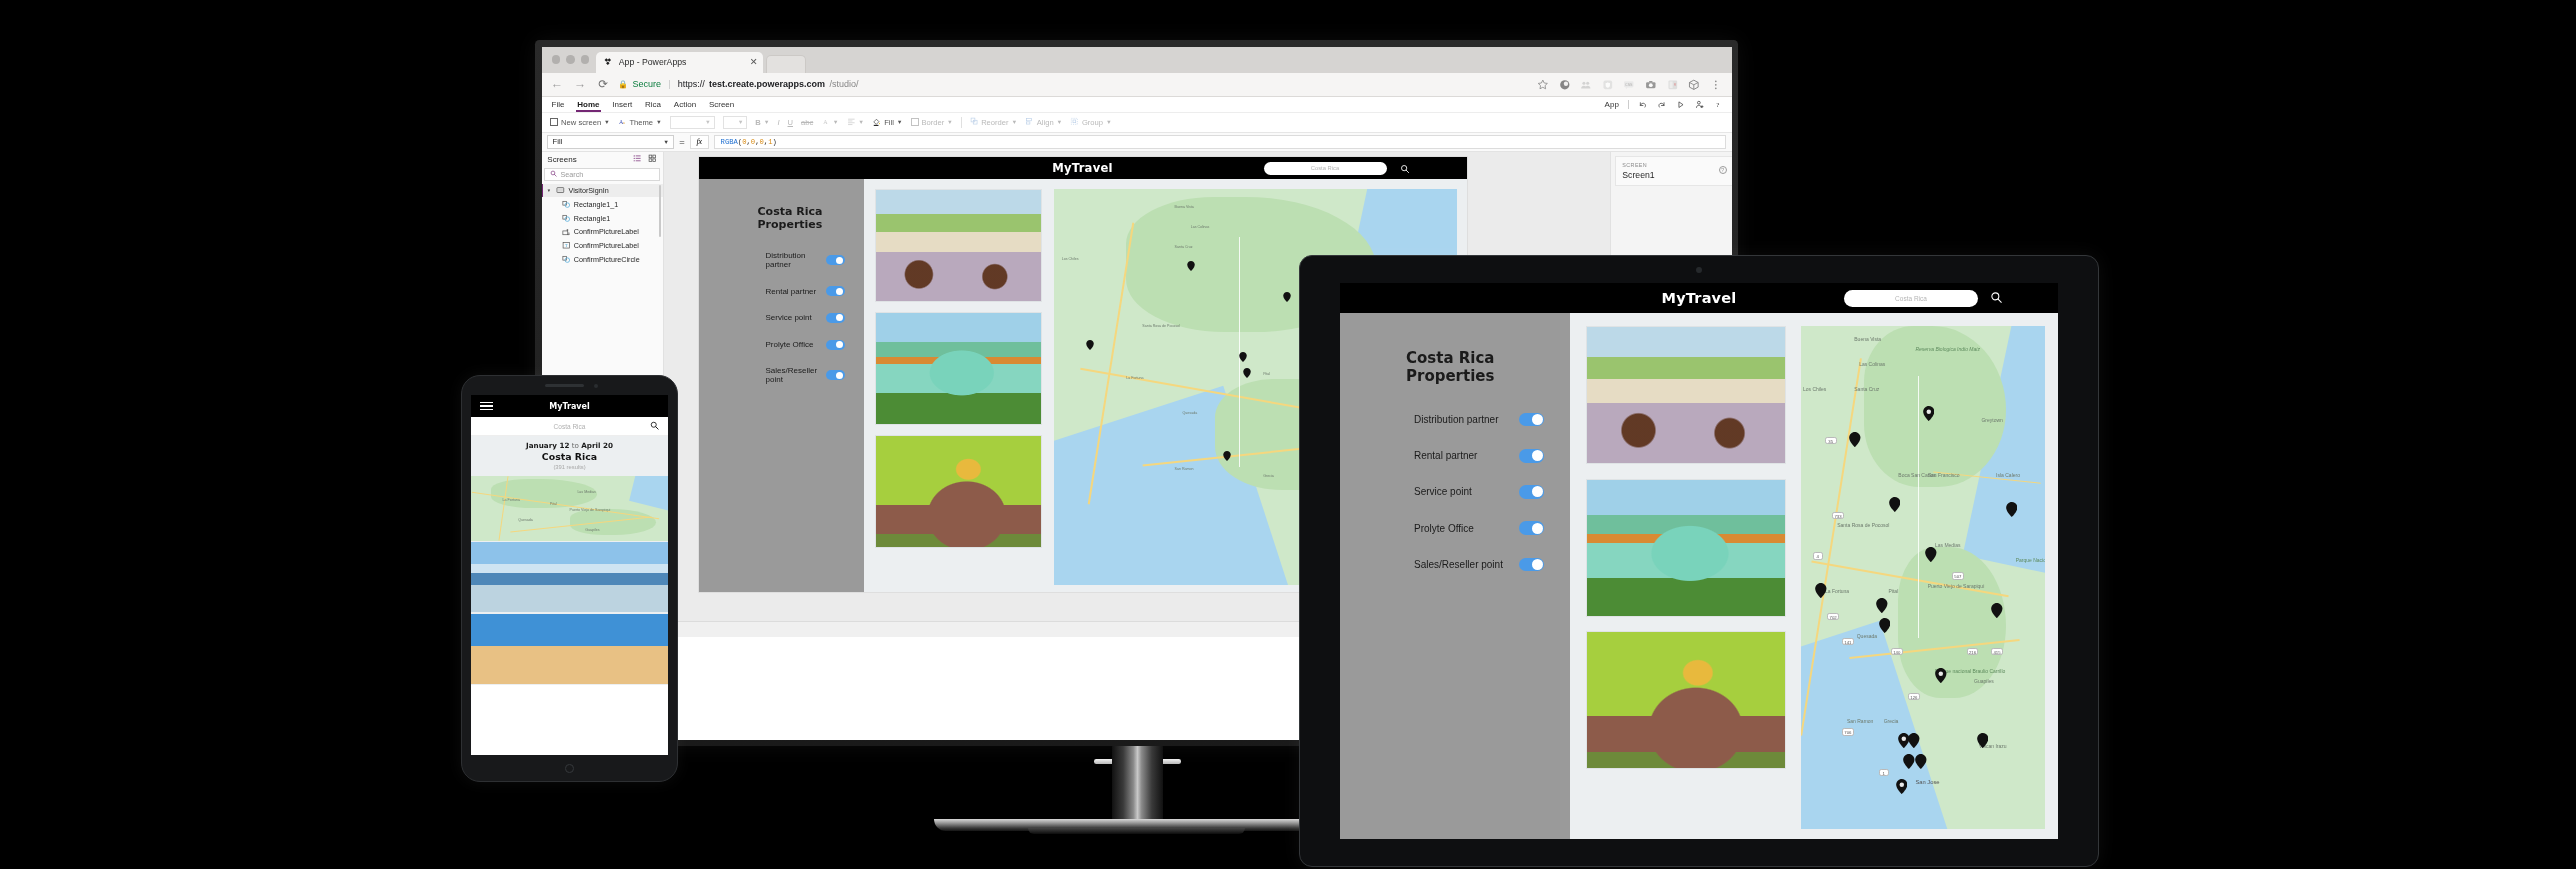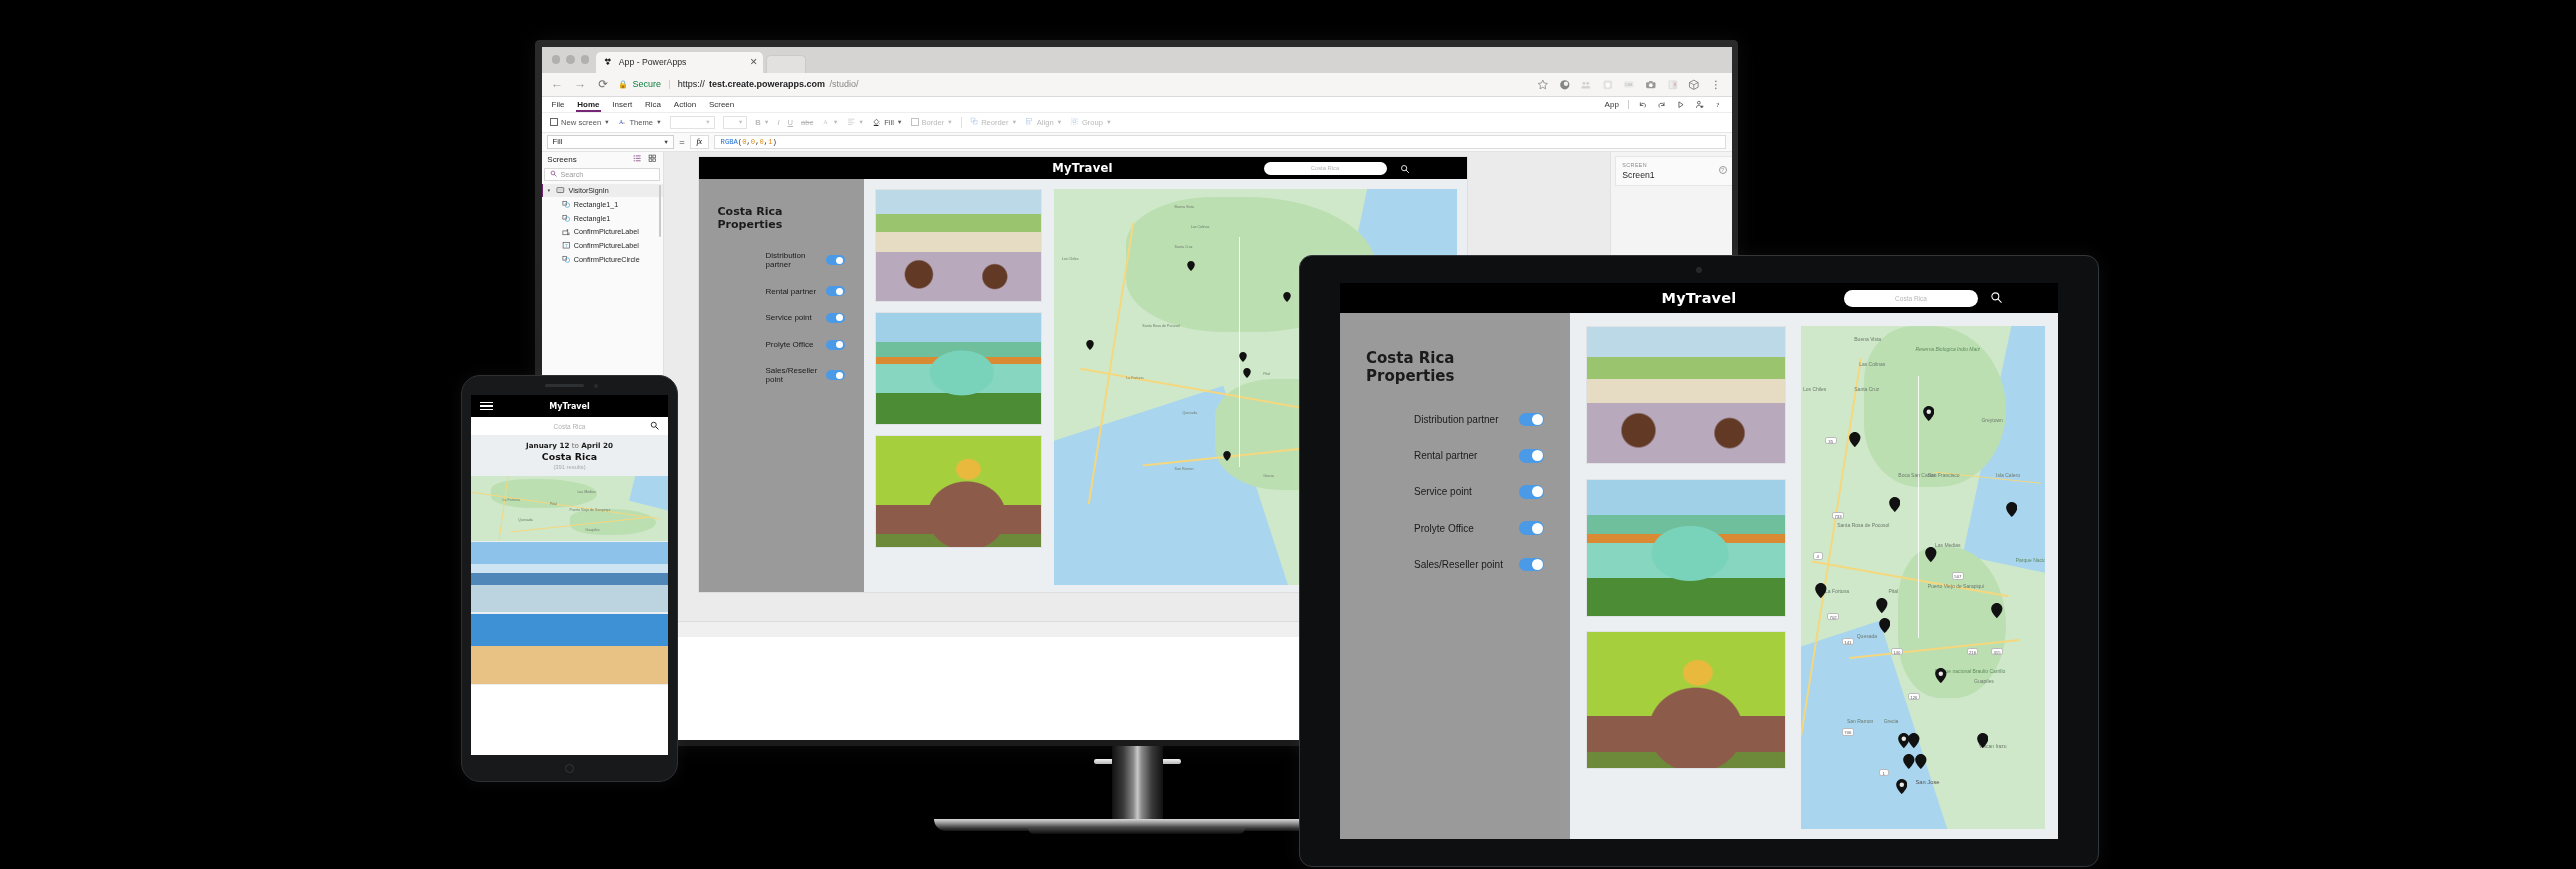--- a/index.html
+++ b/index.html
@@ -141,21 +141,21 @@
 
   
   .app { display: flex; flex-direction: column; background: #eceff1; width: 100%; height: 100%; }
   .app-header { background: #000; display: flex; align-items: center; position: relative; flex: 0 0 auto; }
   .app-title { color: #fff; font-weight: bold; font-family: "DejaVu Sans", sans-serif; letter-spacing: 0.2px; margin: 0 auto; }
   .app-search { position: absolute; background: #fff; border-radius: 724px; display: flex; align-items: center; justify-content: center; }
   .app-search span { color: #b5b5b5; }
   .app-searchicon { position: absolute; color: #fff; }
   .app-main { flex: 1; display: flex; min-height: 0; }
   .app-side { background: #9a9a9a; flex: 0 0 auto; }
-  .app-side h2 { font-family: "DejaVu Sans", sans-serif; color: #1b1b1b; }
+  .app-side h2 { font-family: "DejaVu Sans", sans-serif; color: #1b1b1b; margin-left: 40px; }
   .toggle-row { display: flex; align-items: center; padding-left: 48px; }
   .toggle-row .tl { color: #1b1b1b; flex: 1; }
   .tgl { border-radius: 724px; background: #4a9ae8; position: relative; flex: 0 0 auto; }
   .tgl i { position: absolute; background: #fff; border-radius: 50%; }
   .app-content { flex: 1; display: flex; min-width: 0; background: #eceff1; }
   .photo-col { display: flex; flex-direction: column; flex: 0 0 auto; min-width: 0; }
   .photo { width: 100%; flex: 0 0 auto; border: 0.7px solid #dfe3e5; background-size: cover; background-position: center; }
   .map-col { flex: 1; min-width: 0; position: relative; overflow: hidden; }
 
   

